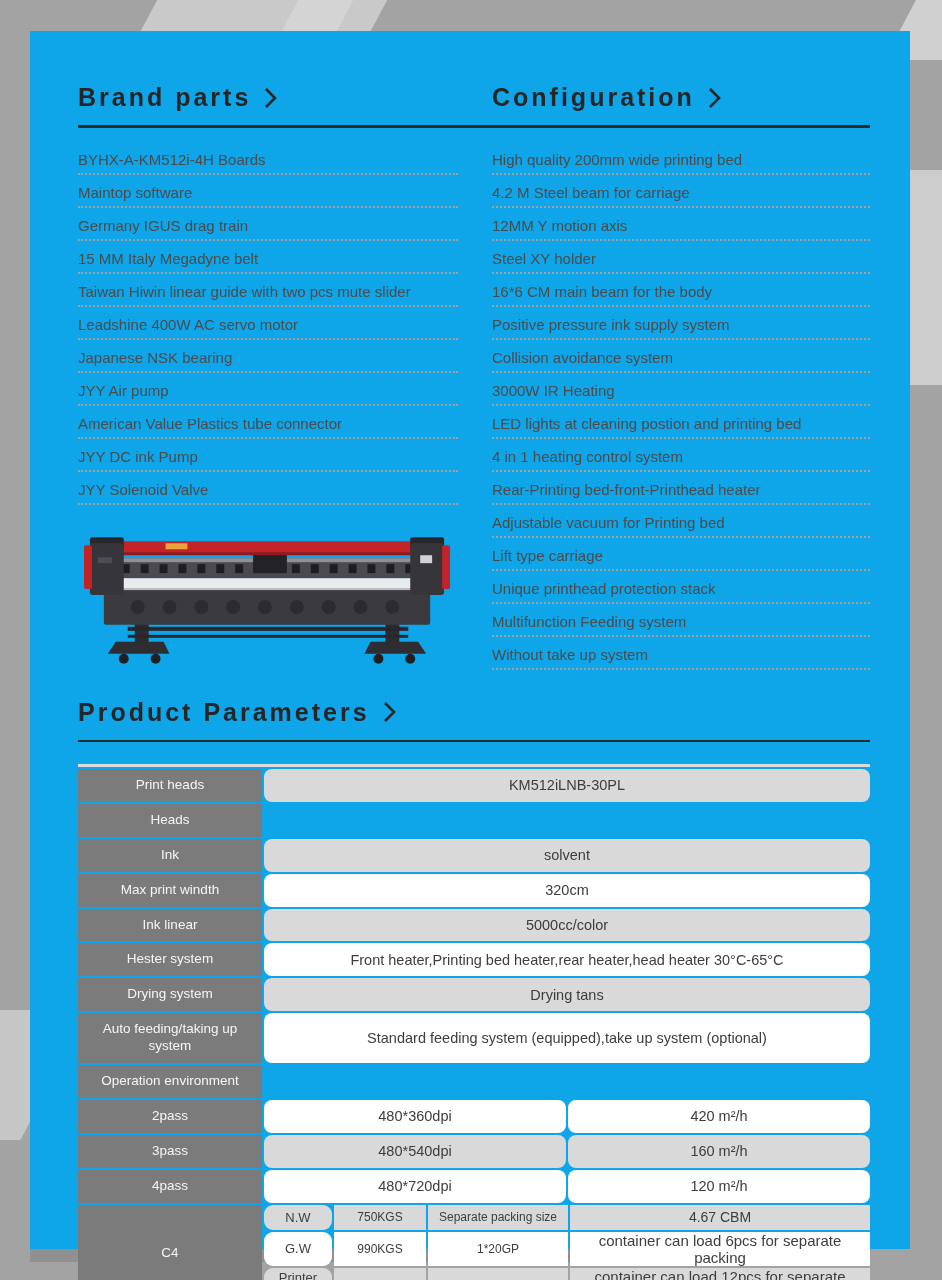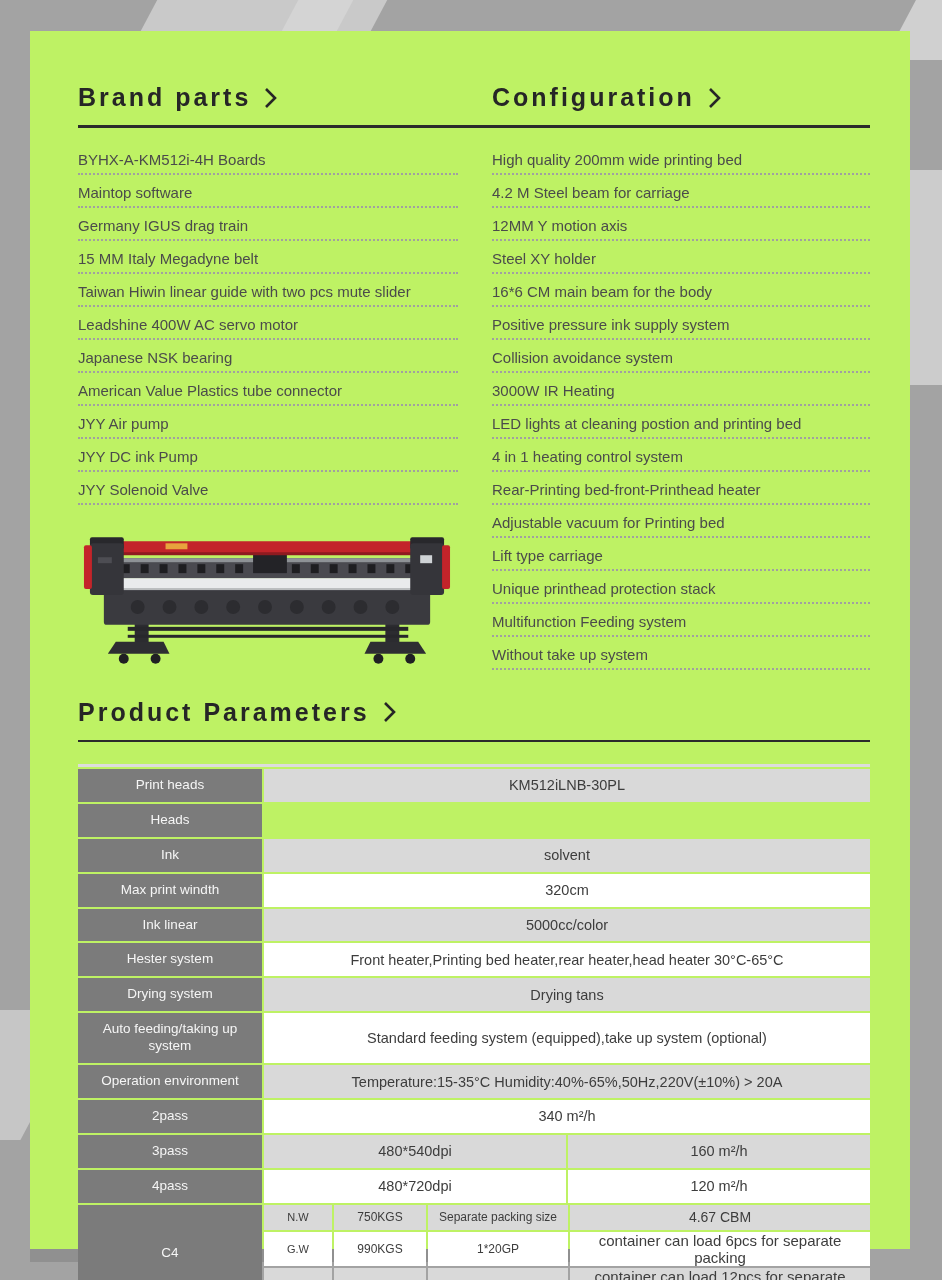--- a/index.html
+++ b/index.html
@@ -13,21 +13,21 @@
   .s1{left:120px;top:-30px;width:230px;height:200px;background:#c9c9c9;}
   .s1b{left:285px;top:-40px;width:55px;height:130px;background:#d4d4d4;}
   .s2{right:-90px;top:170px;width:180px;height:215px;background:#cccccc;}
   .s3{left:-70px;top:1010px;width:125px;height:130px;background:#c6c6c6;}
   .s4{right:-30px;top:-45px;width:60px;height:105px;background:#d0d0d0;}
   .card-shadow{position:absolute;left:30px;top:1249px;width:640px;height:13px;background:#909090;}
 
   
   .card{
     position:absolute;left:30px;top:31px;width:880px;height:1218px;
-    background:#bef264;box-sizing:border-box;padding:0 40px 0 48px;
+    background:#0ea5e9;box-sizing:border-box;padding:0 40px 0 48px;
   }
 
   .headrow{display:flex;margin-top:52px;}
   .h-left{width:414px;}
   .h-right{flex:1;}
   .hd{
     margin:0;font-size:25px;font-weight:600;letter-spacing:3px;color:#262626;
     display:flex;align-items:center;gap:13px;
   }
   .chev{display:inline-block;line-height:0;}
@@ -50,35 +50,35 @@
   .ptable{margin-top:22px;}
   .tstrip{height:3px;background:#dcdcdc;margin-bottom:2px;}
   .trow{display:flex;gap:2px;margin-bottom:2px;}
   .tlabel{
     width:184px;flex:0 0 184px;min-height:24px;background:#7b7b7b;color:#f6f6f6;
     font-size:13.5px;display:flex;align-items:center;justify-content:center;
     text-align:center;line-height:1.25;padding:8px 8px;box-sizing:border-box;
   }
   .tval{
     flex:1;min-height:24px;display:flex;align-items:center;justify-content:center;
-    font-size:14.5px;color:#3d3d3d;text-align:center;padding:3px 4px;box-sizing:border-box;
+    font-size:14.5px;color:#3d3d3d;text-align:center;padding:3px 4px;box-sizing:border-box;border-radius:8px;
   }
   .light{background:#d9d9d9;}
   .white{background:#ffffff;}
   .row-auto .tlabel,.row-auto .tval{min-height:50px;}
   .half{flex:1;}
   .packing{display:flex;gap:2px;margin-bottom:2px;}
   .packing .tlabel{min-height:0;}
   .packcol{flex:1;display:flex;flex-direction:column;gap:2px;}
   .prow{display:flex;gap:2px;flex:1;}
   .pc{
     display:flex;align-items:center;justify-content:center;min-height:25px;
     font-size:12px;color:#3d3d3d;text-align:center;box-sizing:border-box;padding:0 3px;
   }
-  .pc1{width:68px;flex:0 0 68px;font-size:11px;}
+  .pc1{width:68px;flex:0 0 68px;font-size:13px;border-radius:9px;}
   .pc2{width:92px;flex:0 0 92px;}
   .pc3{width:140px;flex:0 0 140px;}
   .pc4{flex:1;font-size:15px;}
   .prow-0 .pc4{font-size:14px;}
 </style>
 </head>
 <body>
 
 <div class="stripe s1"></div>
 <div class="stripe s1b"></div>
@@ -115,22 +115,22 @@
 
   <div class="columns">
     <div class="col-left">
       <div class="li">BYHX-A-KM512i-4H Boards</div>
       <div class="li">Maintop software</div>
       <div class="li">Germany IGUS drag train</div>
       <div class="li">15 MM Italy Megadyne belt</div>
       <div class="li">Taiwan Hiwin linear guide with two pcs mute slider</div>
       <div class="li">Leadshine 400W AC servo motor</div>
       <div class="li">Japanese NSK bearing</div>
+      <div class="li">JYY Air pump</div>
       <div class="li">American Value Plastics tube connector</div>
-      <div class="li">JYY Air pump</div>
       <div class="li">JYY DC ink Pump</div>
       <div class="li">JYY Solenoid Valve</div>
 
       <svg class="printer" width="378" height="136" viewBox="0 0 380 136">
 
         <rect x="57" y="84" width="14" height="38" fill="#2c2c30"></rect>
         <rect x="309" y="84" width="14" height="38" fill="#2c2c30"></rect>
         <rect x="50" y="96" width="282" height="4" fill="#27272b"></rect>
         <rect x="50" y="104" width="282" height="3" fill="#27272b"></rect>
 
@@ -249,26 +249,26 @@
     <div class="trow">
       <div class="tlabel">Drying system</div>
       <div class="tval light">Drying tans</div>
     </div>
     <div class="trow row-auto">
       <div class="tlabel">Auto feeding/taking up system</div>
       <div class="tval white">Standard feeding system (equipped),take up system (optional)</div>
     </div>
     <div class="trow">
       <div class="tlabel">Operation environment</div>
-      <div class="tval light">Temperature:15-35°C Humidity:40%-65%,50Hz,220V(±10%) &gt; 20A</div>
     </div>
 
     <div class="trow">
       <div class="tlabel">2pass</div>
-      <div class="tval half white">340 m²/h</div>
+      <div class="tval half white">480*360dpi</div>
+      <div class="tval half white">420 m²/h</div>
     </div>
     <div class="trow">
       <div class="tlabel">3pass</div>
       <div class="tval half light">480*540dpi</div>
       <div class="tval half light">160 m²/h</div>
     </div>
     <div class="trow">
       <div class="tlabel">4pass</div>
       <div class="tval half white">480*720dpi</div>
       <div class="tval half white">120 m²/h</div>

